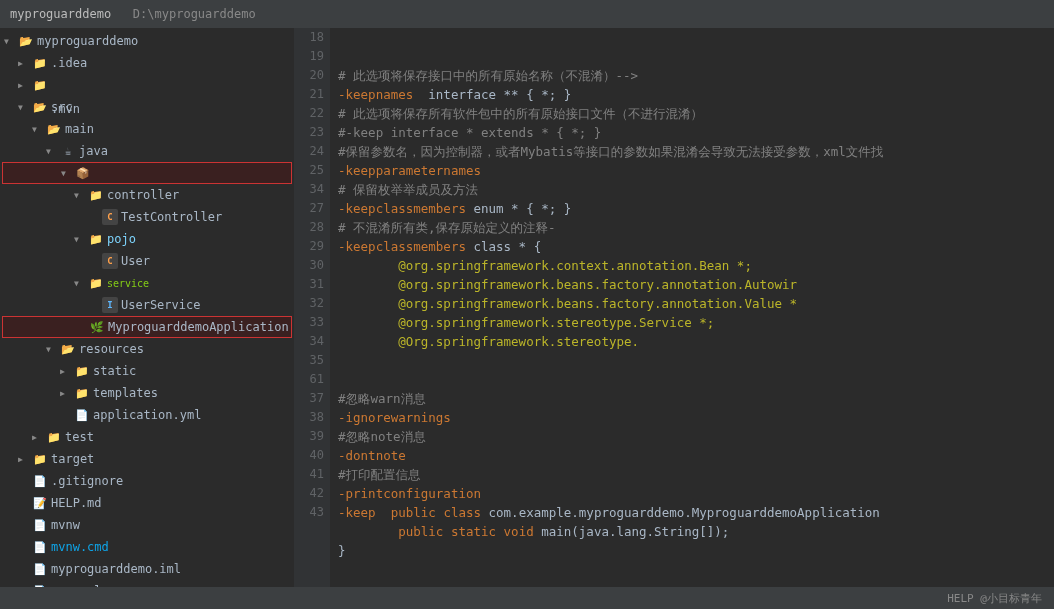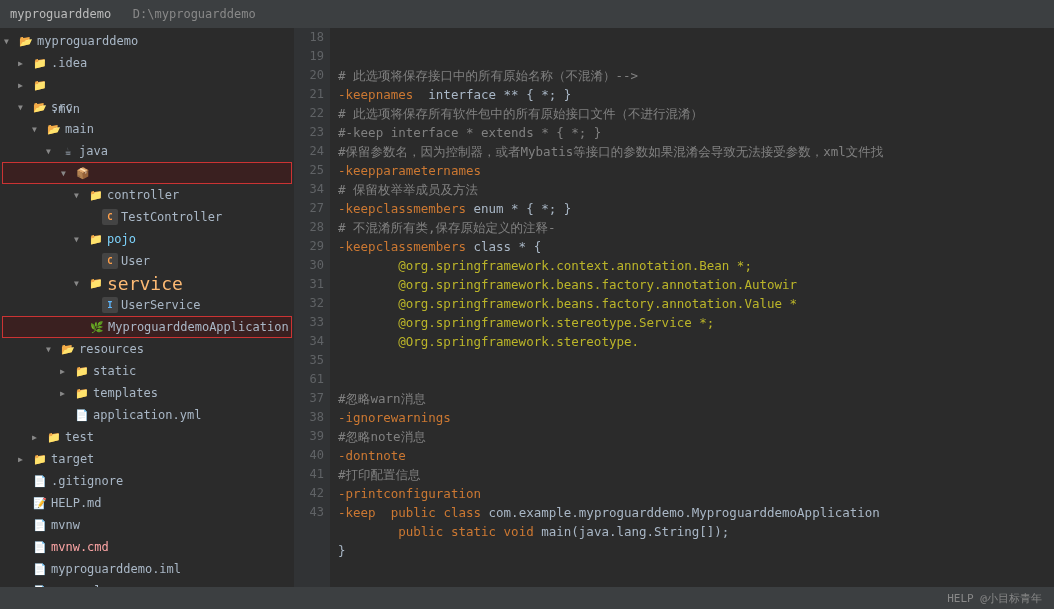--- a/index.html
+++ b/index.html
@@ -191,21 +191,21 @@
         <span style="font-size: 12px; color: #7dd3fc;">pojo</span>
       </div>
       <div style="display: flex; align-items: center; height: 22px; padding-left: 88px; cursor: pointer; white-space: nowrap; font-size: 12px; color: rgb(169, 183, 198);">
         <span style="width: 12px; font-size: 8px; color: rgb(136, 136, 136); margin-right: 2px; flex-shrink: 0;"> </span>
         <span style="width: 16px; height: 16px; font-size: 9px; margin-right: 3px; flex-shrink: 0; display: inline-flex; align-items: center; justify-content: center; color: rgb(255, 160, 74); background: rgb(68, 68, 68); border-radius: 2px; font-weight: bold;">C</span>
         <span style="font-size: 12px; color: rgb(169, 183, 198);">User</span>
       </div>
       <div style="display: flex; align-items: center; height: 22px; padding-left: 74px; cursor: pointer; white-space: nowrap; font-size: 12px; color: rgb(169, 183, 198);">
         <span style="width: 12px; font-size: 8px; color: rgb(136, 136, 136); margin-right: 2px; flex-shrink: 0;">▼</span>
         <span style="width: 16px; height: 16px; font-size: 11px; margin-right: 3px; flex-shrink: 0; display: inline-flex; align-items: center; justify-content: center;">📁</span>
-        <span style="font-size: 18px; color: #fdba74;">service</span>
+        <span style="font-size: 10px; color: #84cc16;">service</span>
       </div>
       <div style="display: flex; align-items: center; height: 22px; padding-left: 88px; cursor: pointer; white-space: nowrap; font-size: 12px; color: rgb(169, 183, 198);">
         <span style="width: 12px; font-size: 8px; color: rgb(136, 136, 136); margin-right: 2px; flex-shrink: 0;"> </span>
         <span style="width: 16px; height: 16px; font-size: 9px; margin-right: 3px; flex-shrink: 0; display: inline-flex; align-items: center; justify-content: center; color: rgb(95, 184, 255); background: rgb(68, 68, 68); border-radius: 2px; font-weight: bold;">I</span>
         <span style="font-size: 12px; color: rgb(169, 183, 198);">UserService</span>
       </div>
       <div style="display: flex; align-items: center; height: 22px; padding-left: 72px; cursor: pointer; white-space: nowrap; font-size: 12px; color: rgb(169, 183, 198); border: 1.5px solid rgb(204, 51, 51); margin: 0px 2px; background: rgb(58, 32, 32);">
         <span style="width: 12px; font-size: 8px; color: rgb(136, 136, 136); margin-right: 2px; flex-shrink: 0;"> </span>
         <span style="width: 16px; height: 16px; font-size: 11px; margin-right: 3px; flex-shrink: 0; display: inline-flex; align-items: center; justify-content: center;">🌿</span>
         <span style="font-size: 12px; color: rgb(169, 183, 198);">MyproguarddemoApplication</span>
@@ -251,21 +251,21 @@
         <span style="font-size: 12px; color: rgb(169, 183, 198);">HELP.md</span>
       </div>
       <div style="display: flex; align-items: center; height: 22px; padding-left: 18px; cursor: pointer; white-space: nowrap; font-size: 12px; color: rgb(169, 183, 198);">
         <span style="width: 12px; font-size: 8px; color: rgb(136, 136, 136); margin-right: 2px; flex-shrink: 0;"> </span>
         <span style="width: 16px; height: 16px; font-size: 11px; margin-right: 3px; flex-shrink: 0; display: inline-flex; align-items: center; justify-content: center;">📄</span>
         <span style="font-size: 12px; color: rgb(169, 183, 198);">mvnw</span>
       </div>
       <div style="display: flex; align-items: center; height: 22px; padding-left: 18px; cursor: pointer; white-space: nowrap; font-size: 12px; color: rgb(169, 183, 198);">
         <span style="width: 12px; font-size: 8px; color: rgb(136, 136, 136); margin-right: 2px; flex-shrink: 0;"> </span>
         <span style="width: 16px; height: 16px; font-size: 11px; margin-right: 3px; flex-shrink: 0; display: inline-flex; align-items: center; justify-content: center;">📄</span>
-        <span style="font-size: 12px; color: #fca5a5;">mvnw.cmd</span>
+        <span style="font-size: 12px; color: #0ea5e9;">mvnw.cmd</span>
       </div>
       <div style="display: flex; align-items: center; height: 22px; padding-left: 18px; cursor: pointer; white-space: nowrap; font-size: 12px; color: rgb(169, 183, 198);">
         <span style="width: 12px; font-size: 8px; color: rgb(136, 136, 136); margin-right: 2px; flex-shrink: 0;"> </span>
         <span style="width: 16px; height: 16px; font-size: 11px; margin-right: 3px; flex-shrink: 0; display: inline-flex; align-items: center; justify-content: center;">📄</span>
         <span style="font-size: 12px; color: rgb(169, 183, 198);">myproguarddemo.iml</span>
       </div>
       <div style="display: flex; align-items: center; height: 22px; padding-left: 18px; cursor: pointer; white-space: nowrap; font-size: 12px; color: rgb(169, 183, 198);">
         <span style="width: 12px; font-size: 8px; color: rgb(136, 136, 136); margin-right: 2px; flex-shrink: 0;"> </span>
         <span style="width: 16px; height: 16px; font-size: 11px; margin-right: 3px; flex-shrink: 0; display: inline-flex; align-items: center; justify-content: center;">📄</span>
         <span style="font-size: 12px; color: rgb(169, 183, 198);">pom.xml</span>

